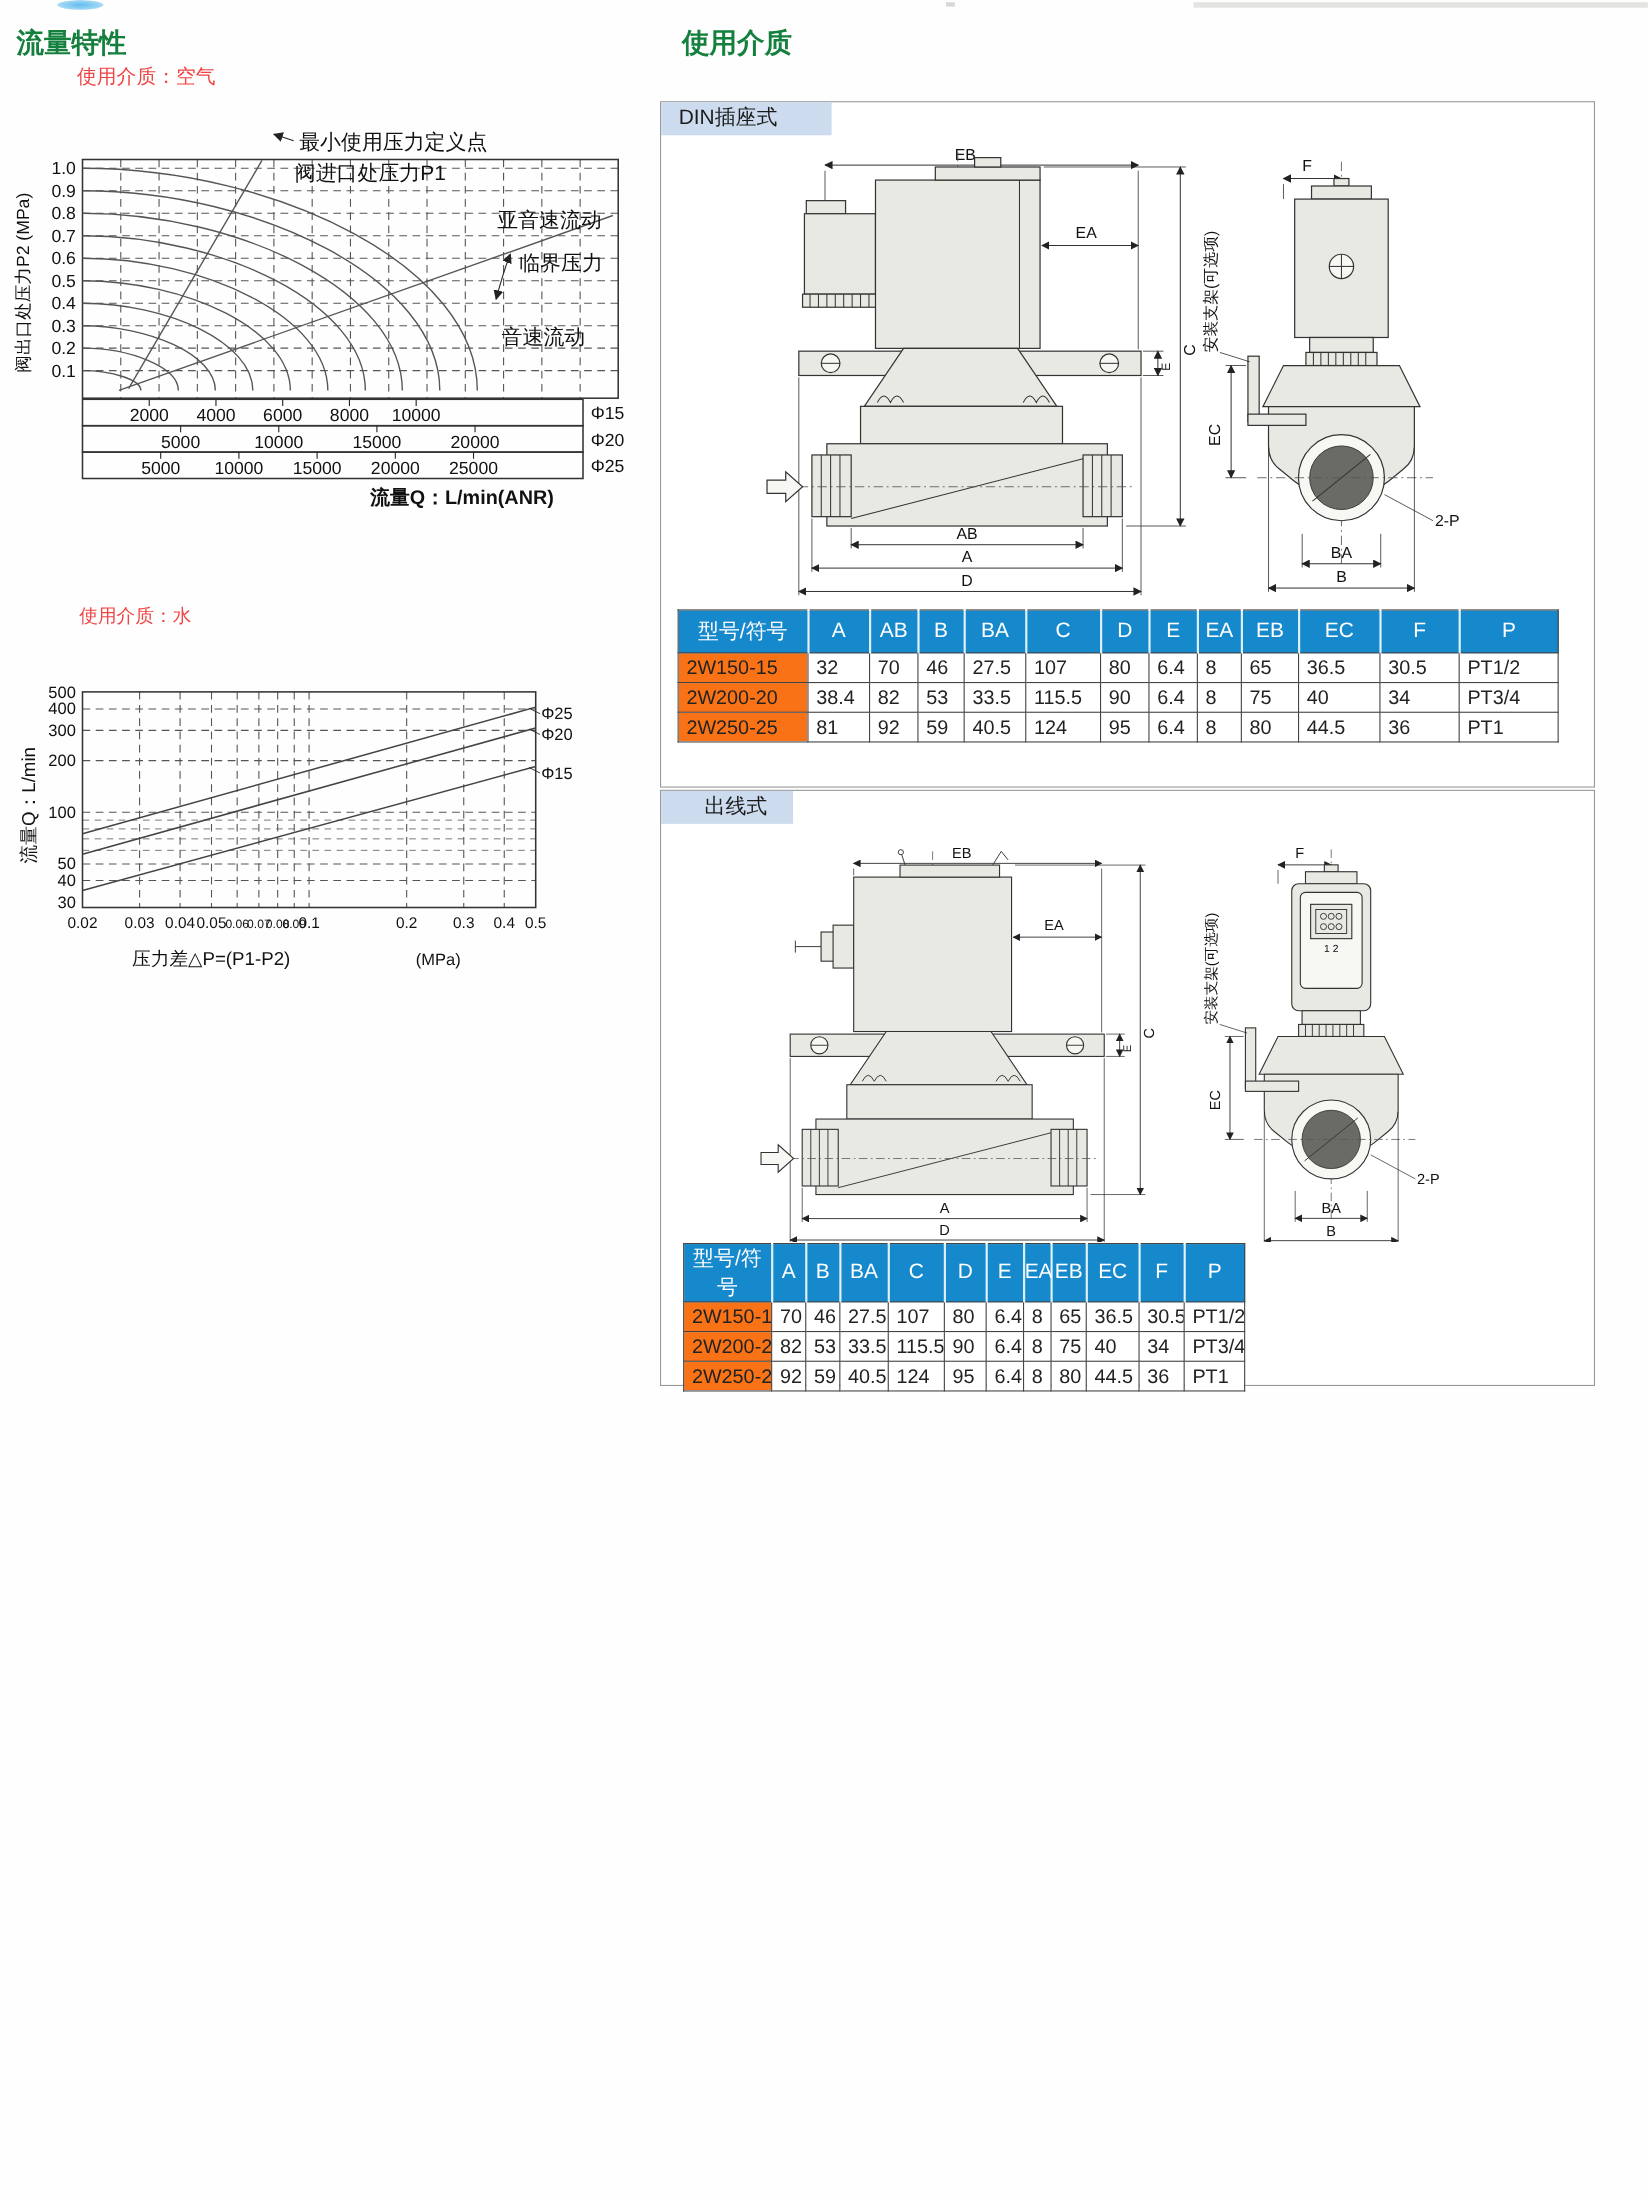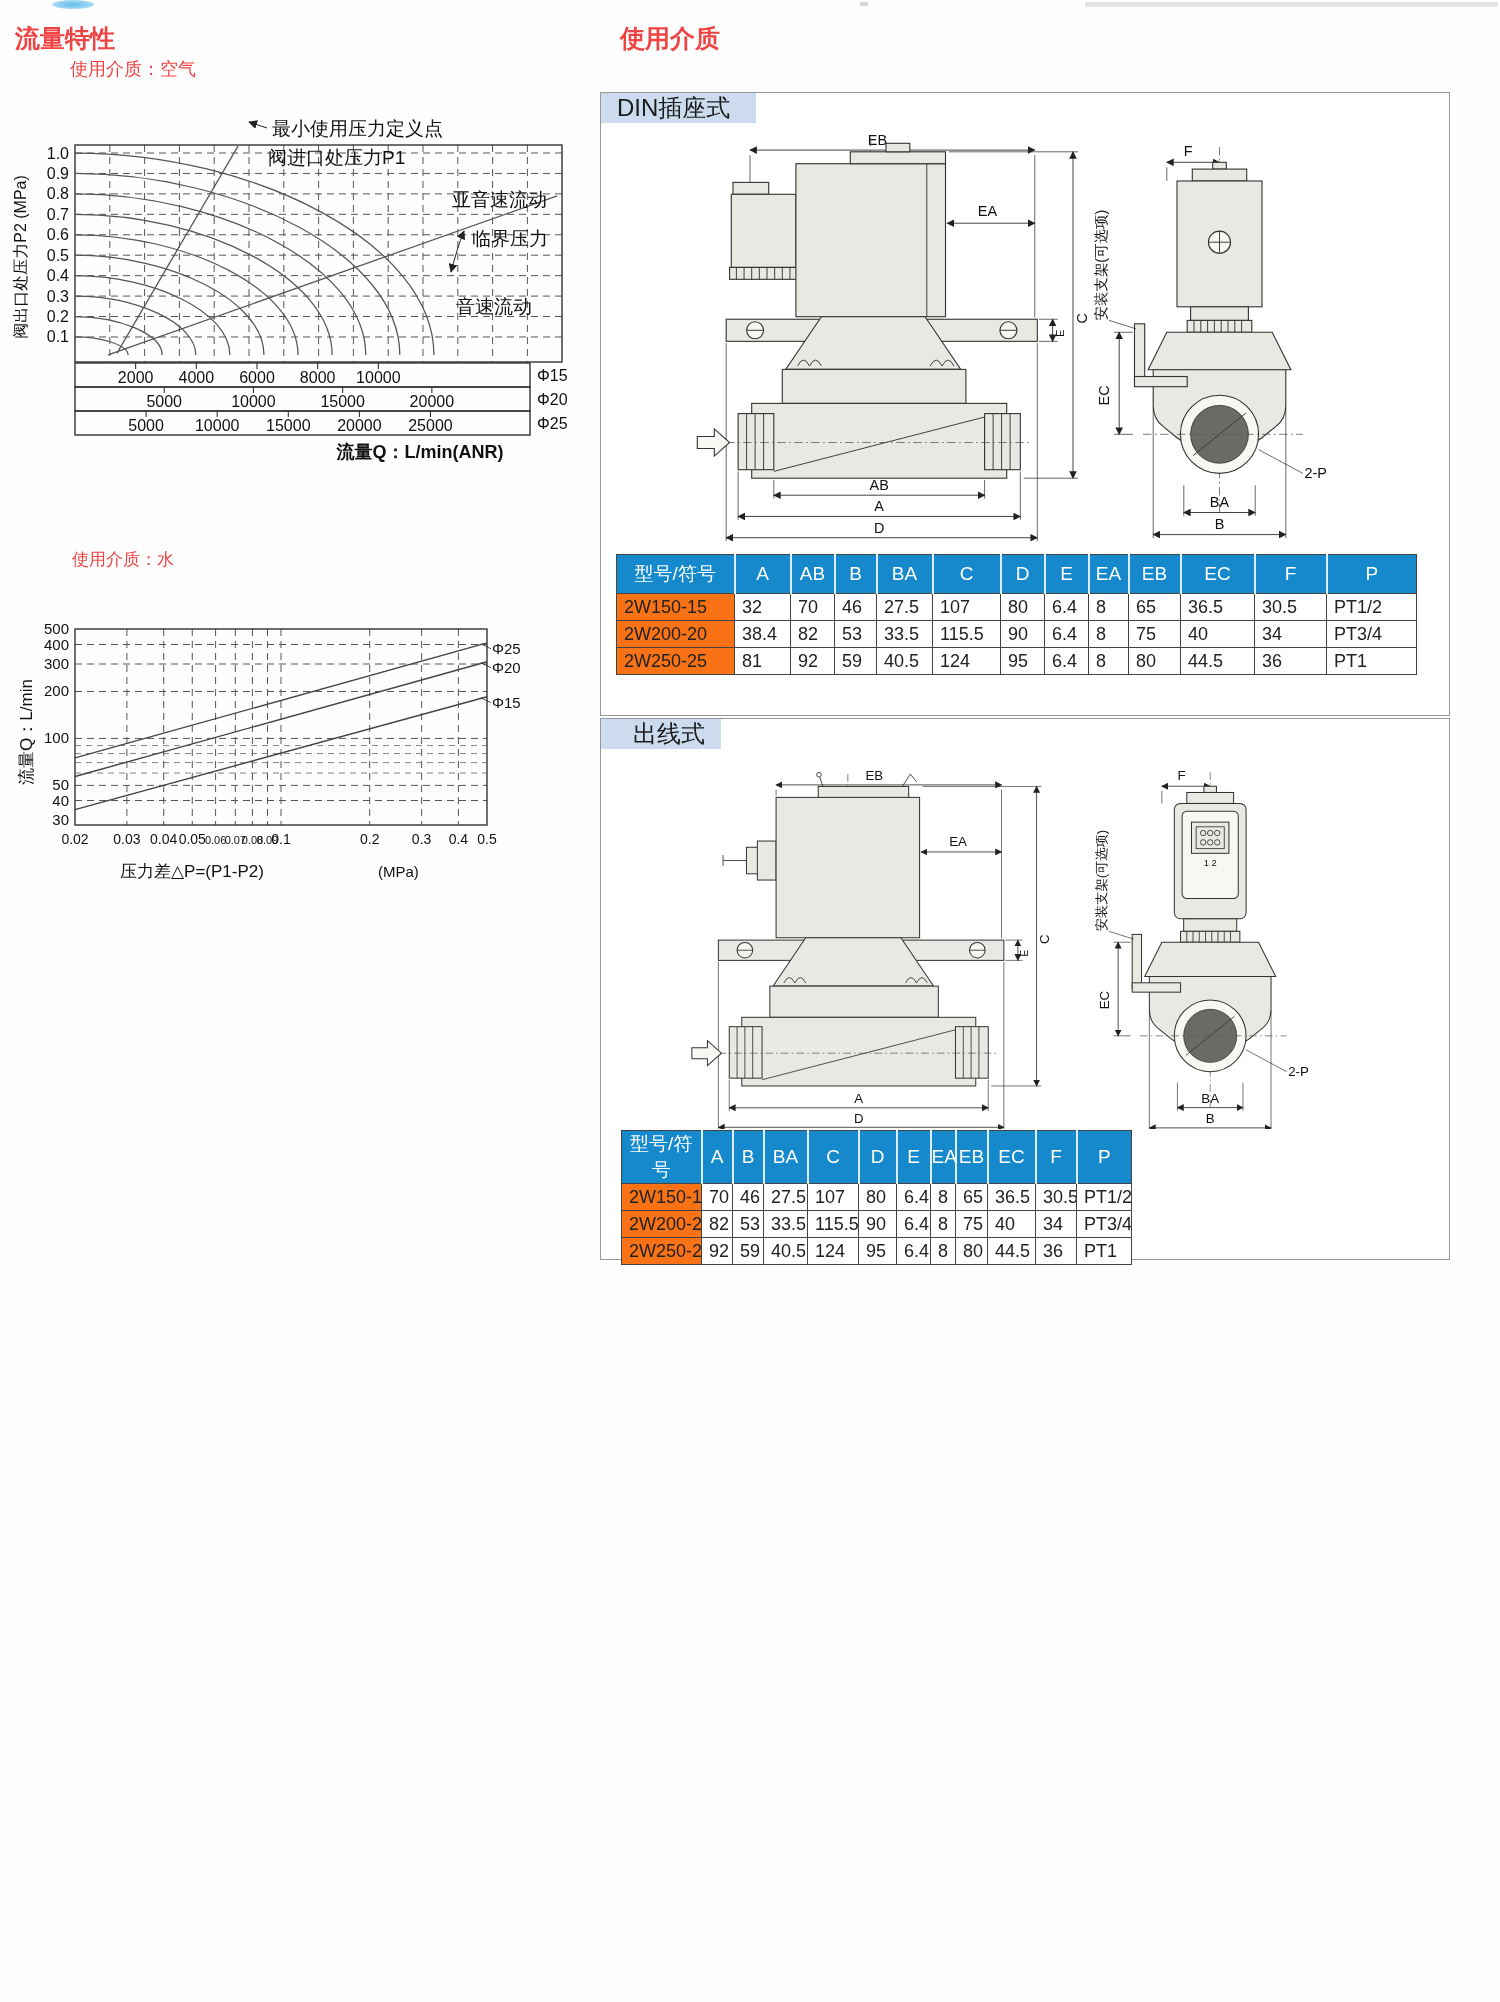--- a/index.html
+++ b/index.html
@@ -1,24 +1,24 @@
 <!DOCTYPE html>
 <html><head>
 <meta charset="utf-8">
 <style>
   html,body{margin:0;padding:0;background:#fff;}
   #page{position:relative;width:1500px;height:2002px;background:#fefefe;
         font-family:"Liberation Sans","DejaVu Sans",sans-serif;color:#111;overflow:hidden;}
   .abs{position:absolute;}
-  .h1{font-size:25px;font-weight:bold;color:#ef4444;font-family:Liberation Serif, serif;}
+  .h1{font-size:25px;font-weight:bold;color:#15803d;font-family:Liberation Serif, serif;}
   .medium-label{font-size:18px;color:#ef4444;}
   
   .section-box{position:absolute;border:1.5px solid #999;background:#fff;}
   .section-label{position:absolute;left:0;top:0;height:30px;line-height:30px;
-    background:#ccdcee;color:#1b1b1b;font-size:24px;padding-left:16px;}
+    background:#ccdcee;color:#1b1b1b;font-size:19px;padding-left:16px;}
   
   table.spec{border-collapse:collapse;table-layout:fixed;width:100%;}
   table.spec th{background:#1689cc;color:#fff;font-size:19px;font-weight:normal;
     height:38px;border-right:2px solid rgba(255,255,255,.85);border-top:1px solid #444;border-bottom:1px solid #444;text-align:center;padding:0;}
   table.spec th:last-child{border-right:1px solid #444;}
   table.spec th:first-child{border-left:1px solid #444;}
   table.spec td{border:1px solid #444;font-size:18px;color:#222;height:26px;
     padding:0 0 0 7px;background:#fff;white-space:nowrap;overflow:hidden;}
   table.spec td.model{background:#f97316;margin-top:30px;}
   

